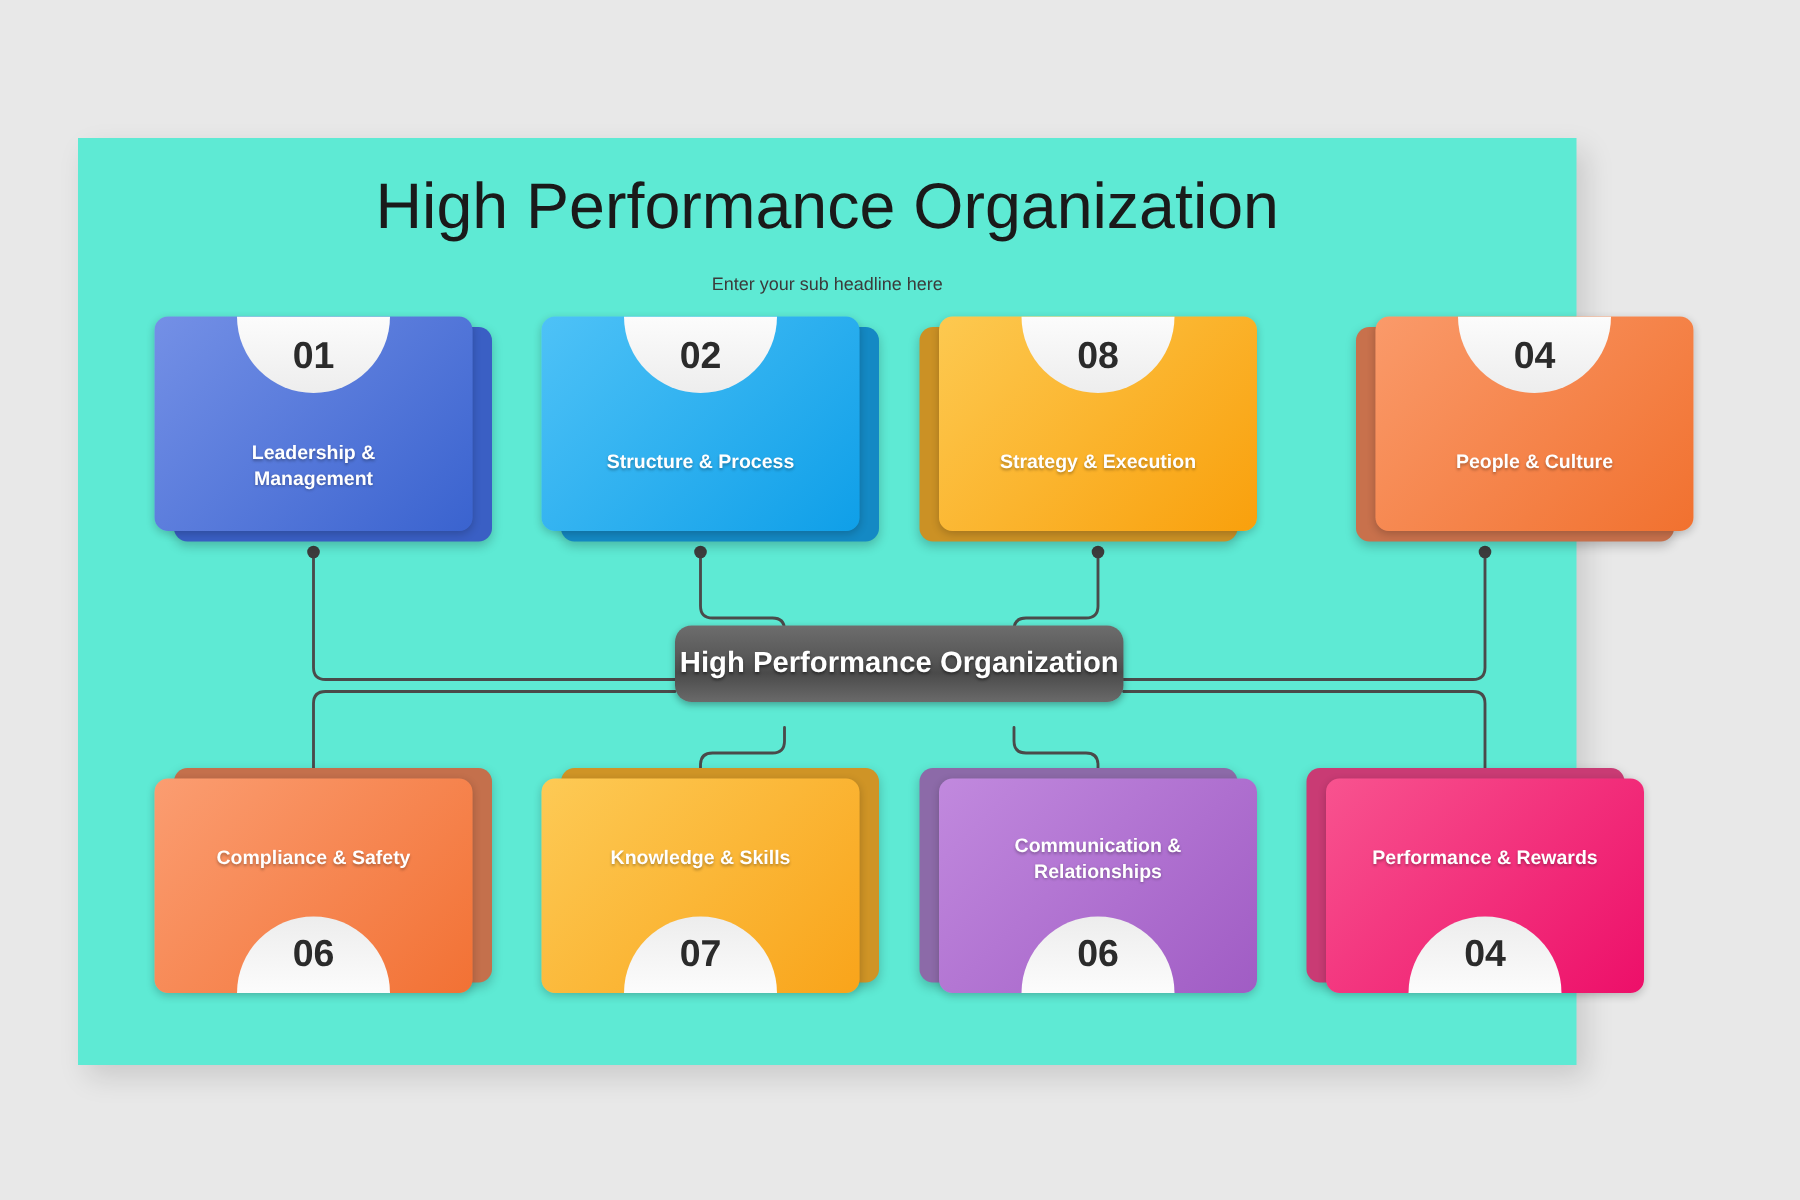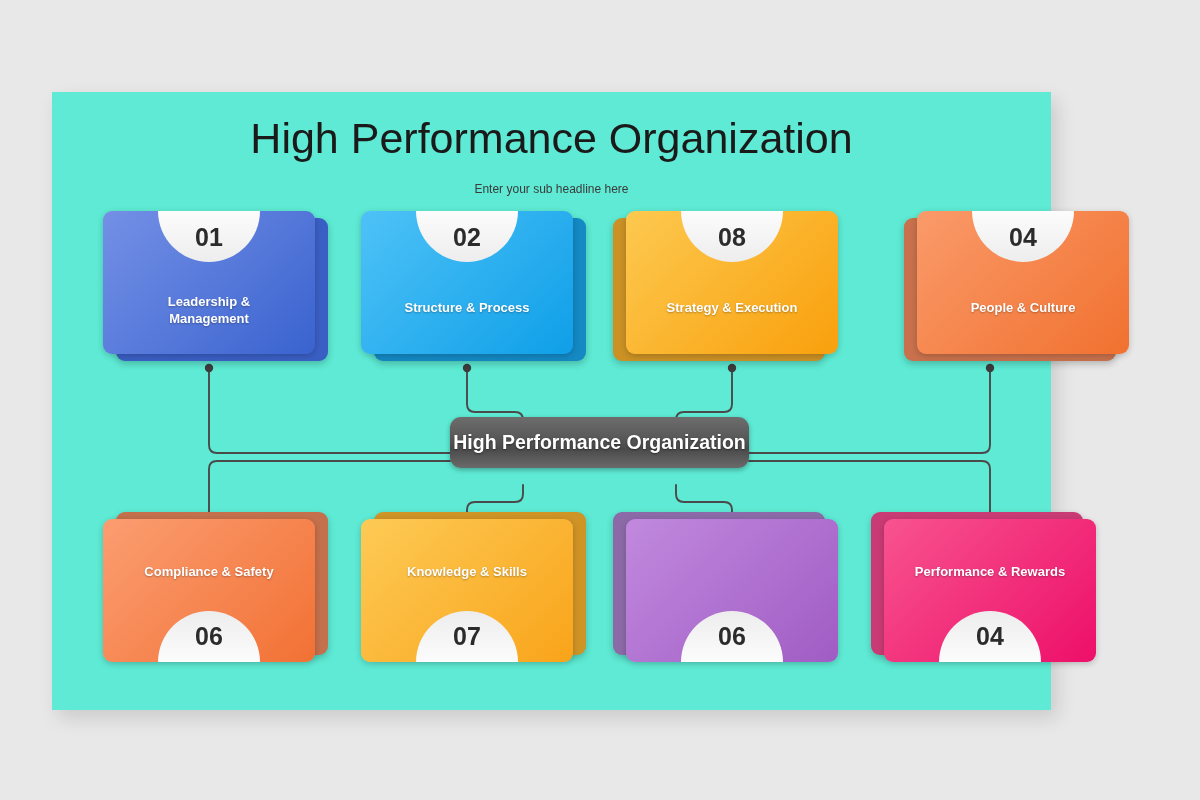--- a/index.html
+++ b/index.html
@@ -248,20 +248,21 @@
       <div class="num bottom">07</div>
       <div class="card-label upper">Knowledge &amp; Skills</div>
     </div>
   </div>
 
   <div class="card-slot" style="left:561px; top:420px;">
     <div class="shadow-card" style="left: 0px; top: 0px; background: rgb(140, 106, 168);"></div>
     <div class="main-card" style="left: 13px; top: 7px; background: linear-gradient(135deg, rgb(193, 137, 222) 0%, rgb(160, 92, 196) 100%);">
       <div class="notch bottom"></div>
       <div class="num bottom">06</div>
+      <div class="card-label upper two-line">Communication &amp;<br>Relationships</div>
     </div>
   </div>
 
   <div class="card-slot" style="left:819px; top:420px;">
     <div class="shadow-card" style="left: 0px; top: 0px; background: rgb(201, 59, 116);"></div>
     <div class="main-card" style="left: 13px; top: 7px; background: linear-gradient(135deg, rgb(248, 83, 143) 0%, rgb(237, 15, 105) 100%);">
       <div class="notch bottom"></div>
       <div class="num bottom">04</div>
       <div class="card-label upper">Performance &amp; Rewards</div>
     </div>

